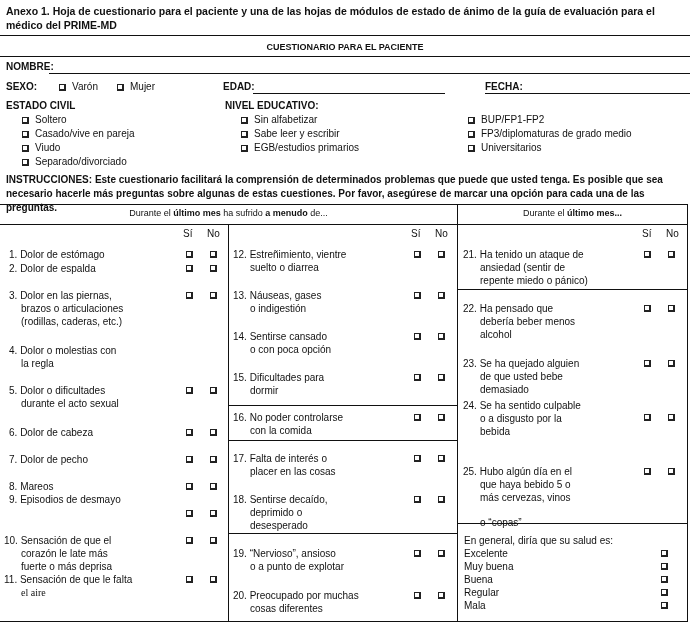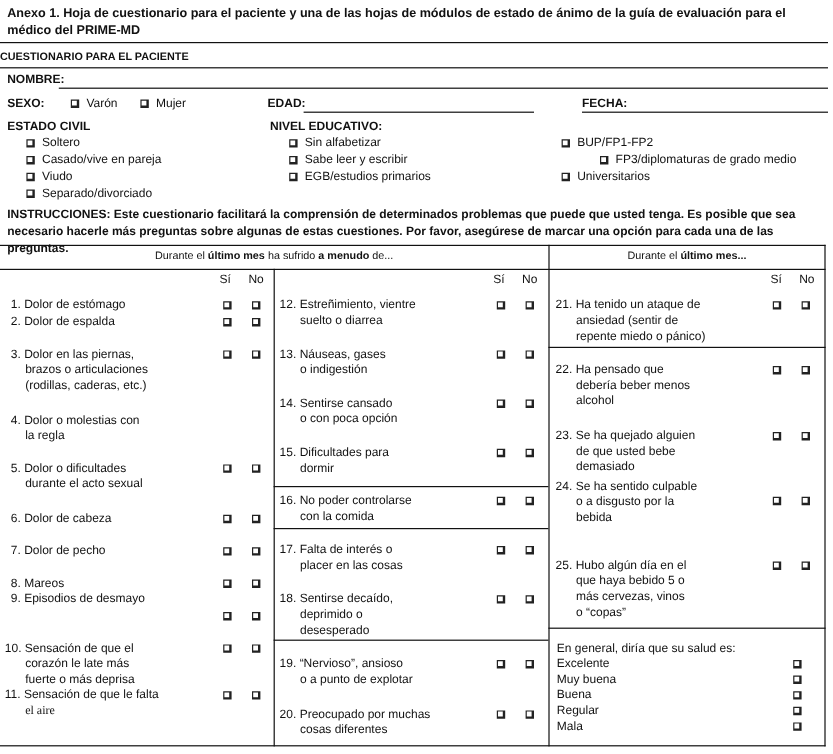--- a/index.html
+++ b/index.html
@@ -1,21 +1,21 @@
 <!DOCTYPE html>
 <html><head>
 <meta charset="utf-8">
 <style>
   html, body { margin:0; padding:0; background:#ffffff; }
   body { width:694px; height:628px; position:relative; overflow:hidden;
          font-family:"Liberation Sans", sans-serif; color:#111; font-size:10.5px; }
   .abs { position:absolute; }
   .title { left:6px; top:4px; width:684px; font-weight:bold; font-size:10.5px; line-height:14px; font-stretch:condensed; }
   .hr { position:absolute; left:0; width:690px; height:0; border-top:1.3px solid #111; }
-  .center-head { left:0; width:690px; text-align:left; font-weight:bold; font-size:9px; top:42px; }
+  .center-head { left:0; width:690px; text-align:center; font-weight:bold; font-size:9px; top:42px; }
   .lbl { font-weight:bold; font-size:10px; }
   .line { position:absolute; border-top:1px solid #111; height:0; }
   .cb { display:inline-block; width:7px; height:7px; border:1px solid #222; border-right-width:2px; border-bottom-width:2px; box-sizing:border-box; vertical-align:middle; background:#fff; }
   .opt { position:absolute; font-size:10px; white-space:nowrap;padding-left:16px; }
   .opt .cb { margin-right:6px; }
   .instr { left:6px; top:173px; width:684px; font-weight:bold; font-size:10px; line-height:14px; }
   .tbl { position:absolute; left:0; top:204px; width:688px; height:418px; border:1.3px solid #111; border-left:none; box-sizing:border-box; }
   .vline { position:absolute; width:0; border-left:1.3px solid #111; }
   .hline { position:absolute; height:0; border-top:1.3px solid #111; }
   .colhead { position:absolute; top:208px; font-size:9px; text-align:center; }
@@ -46,21 +46,21 @@
 <div class="opt" style="left:6px;top:114px;"><span class="cb"></span><span>Soltero</span></div>
 <div class="opt" style="left:6px;top:128px;"><span class="cb"></span><span>Casado/vive en pareja</span></div>
 <div class="opt" style="left:6px;top:142px;"><span class="cb"></span><span>Viudo</span></div>
 <div class="opt" style="left:6px;top:156px;"><span class="cb"></span><span>Separado/divorciado</span></div>
 
 <div class="abs lbl" style="left:225px;top:100px;">NIVEL EDUCATIVO:</div>
 <div class="opt" style="left:225px;top:114px;"><span class="cb"></span><span>Sin alfabetizar</span></div>
 <div class="opt" style="left:225px;top:128px;"><span class="cb"></span><span>Sabe leer y escribir</span></div>
 <div class="opt" style="left:225px;top:142px;"><span class="cb"></span><span>EGB/estudios primarios</span></div>
 <div class="opt" style="left:452px;top:114px;"><span class="cb"></span><span>BUP/FP1-FP2</span></div>
-<div class="opt" style="left:452px;top:128px;margin-left:32px;"><span class="cb"></span><span>FP3/diplomaturas de grado medio</span></div>
+<div class="opt" style="left:452px;top:128px;"><span class="cb"></span><span>FP3/diplomaturas de grado medio</span></div>
 <div class="opt" style="left:452px;top:142px;"><span class="cb"></span><span>Universitarios</span></div>
 
 <div class="abs instr">INSTRUCCIONES: Este cuestionario facilitará la comprensión de determinados problemas que puede que usted tenga. Es posible que sea necesario hacerle más preguntas sobre algunas de estas cuestiones. Por favor, asegúrese de marcar una opción para cada una de las preguntas.</div>
 
 <div class="tbl"></div>
 <div class="hline" style="left:0;top:224px;width:688px;"></div>
 <div class="vline" style="left:228px;top:224px;height:398px;"></div>
 <div class="vline" style="left:457px;top:204px;height:418px;"></div>
 
 <div class="hline" style="left:228px;top:405px;width:229px;"></div>
@@ -221,21 +221,21 @@
       <div><span>24. </span><span>Se ha sentido culpable</span></div>
       <div class="cont" style="padding-left: 17px;">o a disgusto por la</div>
       <div class="cont" style="padding-left: 17px;">bebida</div>
     </div>
     <span class="cb abs" style="left: 644px; top: 414px;"></span>
     <span class="cb abs" style="left: 668px; top: 414px;"></span>
     <div class="item" style="left: 463px; top: 465px;">
       <div><span>25. </span><span>Hubo algún día en el</span></div>
       <div class="cont" style="padding-left: 17px;">que haya bebido 5 o</div>
       <div class="cont" style="padding-left: 17px;">más cervezas, vinos</div>
-      <div class="cont" style="padding-left: 17px;">o “copas”</div>
+      <div class="cont" style="padding-left: 17px; margin-top: 12px;">o “copas”</div>
     </div>
     <span class="cb abs" style="left: 644px; top: 468px;"></span>
     <span class="cb abs" style="left: 668px; top: 468px;"></span>
   </div>
 
 <div class="item" style="left:464px;top:534px;">En general, diría que su salud es:</div>
 <div id="health">
     <div class="item" style="left: 464px; top: 547px;">Excelente</div>
     <span class="cb abs" style="left: 661px; top: 550px;"></span>
     <div class="item" style="left: 464px; top: 560px;">Muy buena</div>

